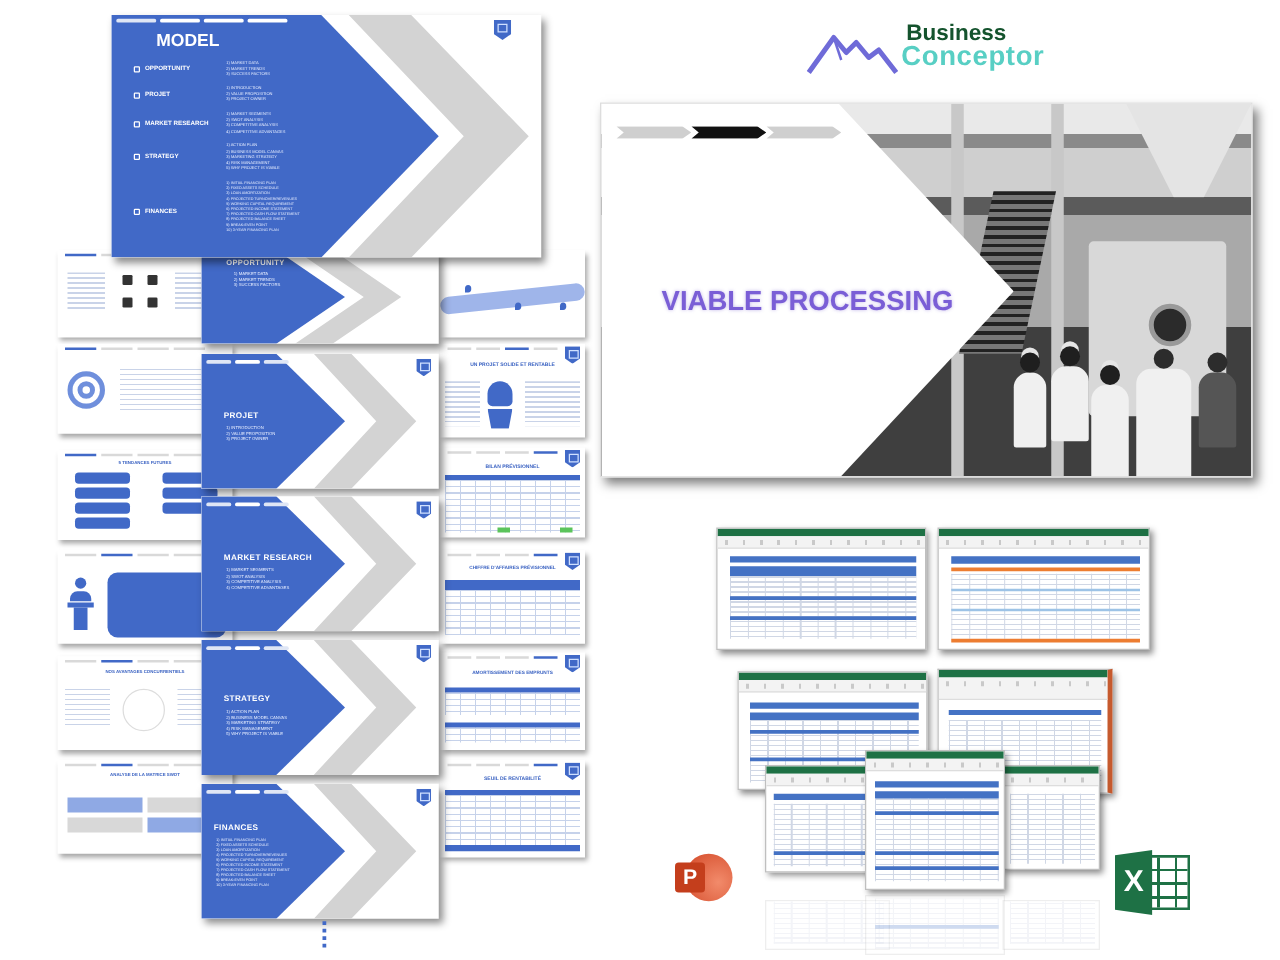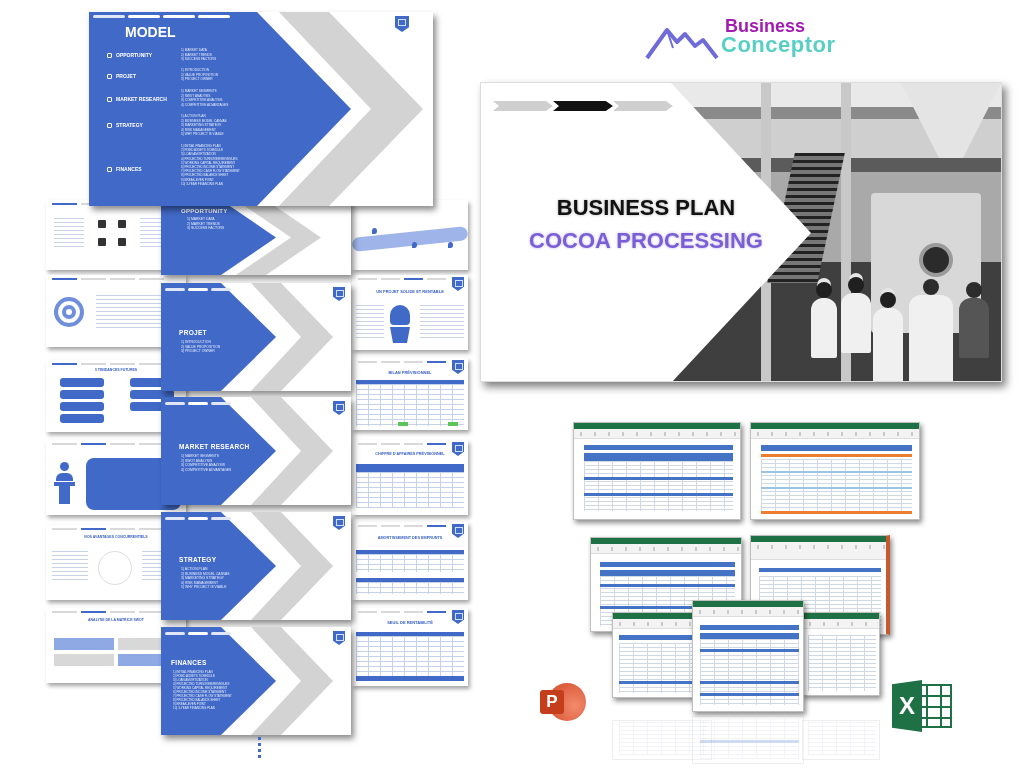--- a/index.html
+++ b/index.html
@@ -65,21 +65,21 @@
   .cover-white { position:absolute; left:0; top:0; width:330px; height:300px; background:#fff;
                  clip-path: polygon(0 0, 190px 0, 330px 150px, 190px 300px, 0 300px); }
   .cover-arrows { position:absolute; left:12px; top:18px; display:flex; gap:0; }
   .cover-arrows span { display:block; width:60px; height:10px; background:#cfcfcf; clip-path: polygon(0 0,88% 0,100% 50%,88% 100%,0 100%,10% 50%); }
   .cover-arrows span.on { background:#111; }
   .cover-h1 { position:absolute; left:0; width:330px; top:112px; text-align:center; font-weight:bold; font-size:22px; color:#111; text-shadow: 0 0 3px rgba(0,0,0,0.35); }
   .cover-h2 { position:absolute; left:0; width:330px; top:145px; text-align:center; font-weight:bold; font-size:22px; color:#7a5ed6; text-shadow: 0 0 3px rgba(100,70,200,0.4); }
 
   
   .logo { position:absolute; left:645px; top:16px; width:220px; height:46px; }
-  .logo .w1 { position:absolute; left:80px; top:0px; font-size:18px; font-weight:bold; color:#a21caf; }
+  .logo .w1 { position:absolute; left:80px; top:0px; font-size:18px; font-weight:bold; color:#14532d; }
   .logo .w2 { position:absolute; left:76px; top:16px; font-size:22px; font-weight:bold; color:#58cfc4; letter-spacing:0.5px; }
 
   
   .sheet { position:absolute; background:#fff; box-shadow: 2px 3px 5px rgba(0,0,0,0.45); overflow:hidden; border:1px solid #bfbfbf; }
   .sheet .ribbon { position:absolute; left:0; right:0; top:0; height:6px; background:#1e7145; }
   .sheet .tools { position:absolute; left:0; right:0; top:6px; height:10px; background:#f3f3f3; border-bottom:1px solid #ddd;
                   background-image: repeating-linear-gradient(90deg, transparent 0 6px, #c9c9c9 6px 8px, transparent 8px 14px); background-size: 100% 4px; background-repeat:no-repeat; background-position: 0 3px; }
   .sheet .hdr { position:absolute; left:6%; right:4%; height:5px; background:#4472c4; }
   .sheet .grid { position:absolute; left:6%; right:4%; background:
       repeating-linear-gradient(90deg, #d0d7e5 0 1px, transparent 1px 14px),
@@ -480,22 +480,21 @@
     <div class="worker hat" style="left:392px; top:225px; width:30px; height:75px;"></div>
     <div class="worker" style="left:428px; top:212px; width:44px; height:88px;"></div>
     <div class="worker" style="left:478px; top:215px; width:30px; height:60px; background:#555;"></div>
   </div>
   <div class="cover-white"></div>
   <div class="cover-arrows">
     <span></span>
       <span class="on"></span>
       <span></span>
   </div>
-  <div class="cover-h1">BUSINESS PLAN</div>
-  <div class="cover-h2">COCOA PROCESSING</div>
+  <div class="cover-h2">VIABLE PROCESSING</div>
 </div>
 
 <div class="sheet" style="left:573px; top:422px; width:168px; height:98px;">
   <div class="ribbon"></div>
     <div class="tools"></div>
   <div class="hdr" style="top:22px;"></div>
   <div class="hdr" style="top:30px; height:8px;"></div>
   <div class="grid" style="top:38px; height:50px;"></div>
   <div class="band" style="top:54px;"></div>
   <div class="band" style="top:70px;"></div>

